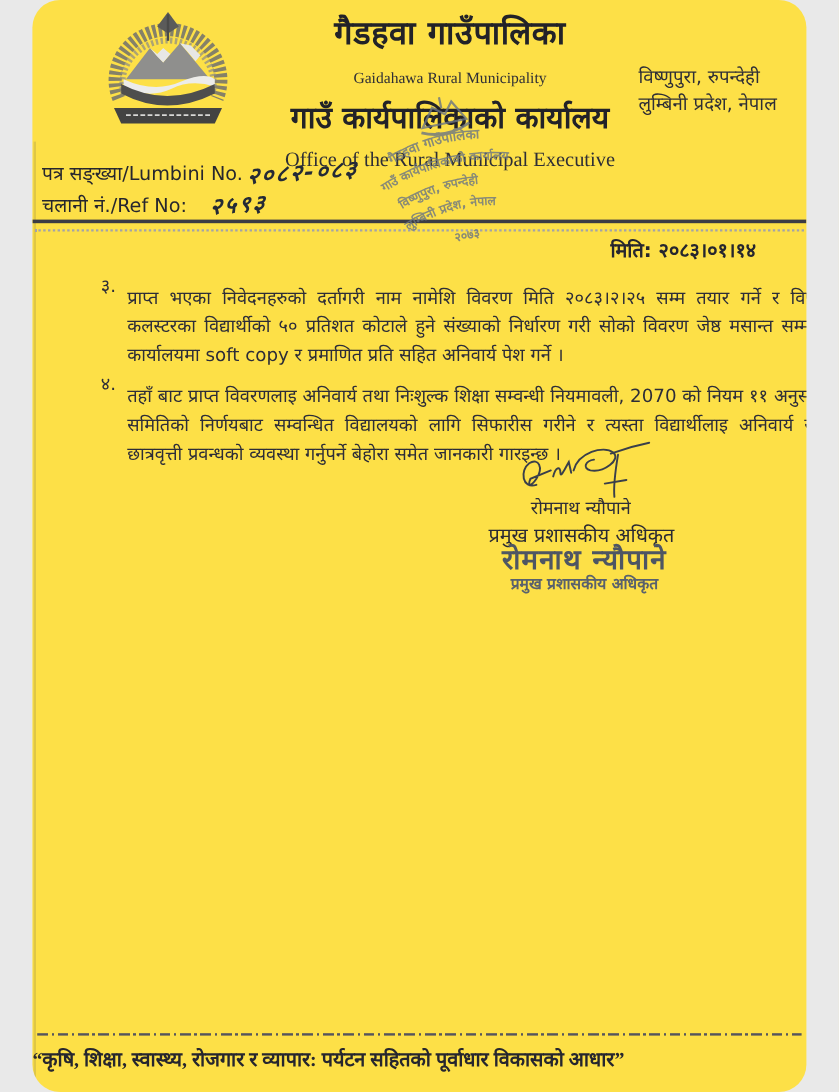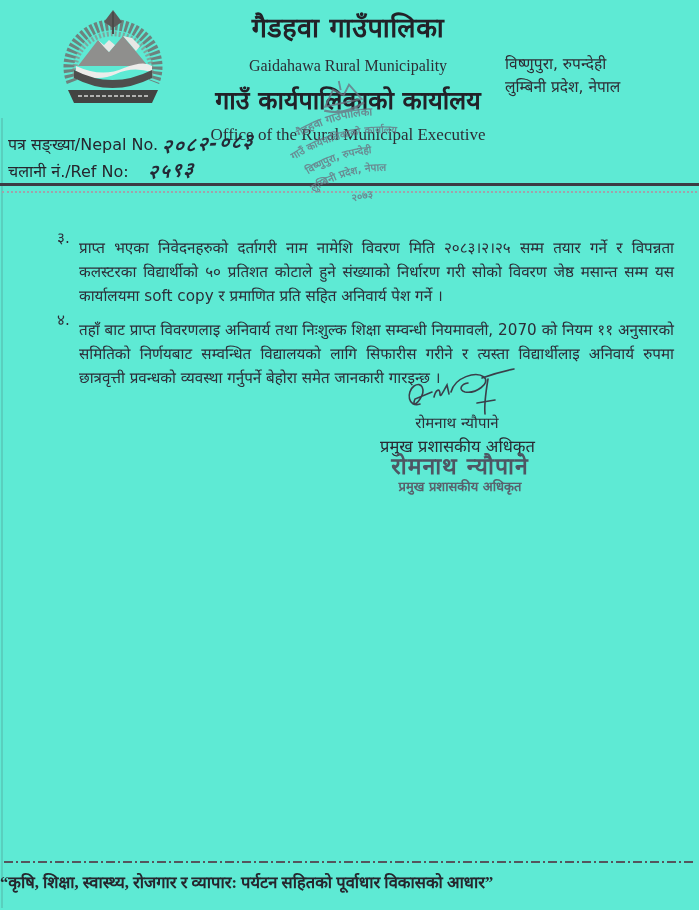--- a/index.html
+++ b/index.html
@@ -1,29 +1,29 @@
 <!DOCTYPE html>
 <html><head>
 <meta charset="utf-8">
 <style>
   html,body{margin:0;padding:0;background:#e9e9e9;}
   #page{
-    position:relative;width:699px;height:910px;margin:0 auto;
-    background:#5eead4;overflow:hidden;
-    font-family:"DejaVu Sans",sans-serif;color:#2a2a33;
+    position:relative;width:645px;height:910px;margin:0 auto;
+    background:#fde047;overflow:hidden;
+    font-family:"DejaVu Sans",sans-serif;color:#2a2a33;border-radius:23px;
   }
   .abs{position:absolute;}
   .np{font-family:"DejaVu Sans",sans-serif;}
   .en-serif{font-family:"Liberation Serif",serif;}
   
   #left-edge{left:1px;top:118px;width:2px;height:790px;background:rgba(70,70,75,.16);}
   
   #header-center{left:168px;top:8px;width:360px;text-align:center;}
   #muni-np{font-size:27px;font-weight:bold;letter-spacing:.5px;color:#222228;}
-  #muni-en{font-size:16px;margin-top:12px;color:#2e2e36;}
+  #muni-en{font-size:13px;margin-top:12px;color:#2e2e36;}
   #office-np{font-size:25px;font-weight:bold;margin-top:7px;color:#222228;}
   #office-en{font-size:17px;margin-top:9px;color:#2e2e36;}
   #address{left:505px;top:53px;width:190px;font-size:15.5px;line-height:23px;color:#2e2e36;}
   
   #ref-block{left:8px;top:130px;font-size:16px;color:#26262e;}
   .ref-line{height:27px;white-space:nowrap;}
   .hand{
     display:inline-block;font-style:italic;font-weight:bold;font-size:19px;
     color:#242a36;transform:rotate(-4deg) skewX(-8deg);letter-spacing:2px;
     margin-left:4px;
@@ -82,21 +82,21 @@
     <div id="office-en" class="en-serif">Office of the Rural Municipal Executive</div>
   </div>
 
   <div id="address" class="abs">
     <div class="np">विष्णुपुरा, रुपन्देही</div>
     <div class="np">लुम्बिनी प्रदेश, नेपाल</div>
   </div>
 
   <div id="ref-block" class="abs">
     <div class="ref-line">
-      <span class="np">पत्र सङ्ख्या/Nepal No.</span><span class="hand">२०८२-०८३</span>
+      <span class="np">पत्र सङ्ख्या/Lumbini No.</span><span class="hand">२०८२-०८३</span>
     </div>
     <div class="ref-line">
       <span class="np">चलानी नं./Ref No:</span>
       <span class="hand" style="margin-left:14px;">२५९३</span>
     </div>
   </div>
 
   <div id="rule-thick" class="abs"></div>
   <div id="rule-dotted" class="abs"></div>
 
@@ -114,20 +114,24 @@
         <line x1="86" y1="2" x2="86" y2="12" stroke="#6b7583" stroke-width="2"></line>
       </g>
       <text font-size="12"><textPath href="#arc1" startOffset="8%">गैडहवा गाउँपालिका</textPath></text>
       <text font-size="11"><textPath href="#arc2" startOffset="2%">गाउँ कार्यपालिकाको कार्यालय</textPath></text>
       <text font-size="11"><textPath href="#arc3" startOffset="6%">विष्णुपुरा, रुपन्देही</textPath></text>
       <text font-size="11"><textPath href="#arc4" startOffset="4%">लुम्बिनी प्रदेश, नेपाल</textPath></text>
       <text x="85" y="132" font-size="11" text-anchor="middle">२०७३</text>
     </g>
   </svg>
 
+  <div id="date-line" class="abs np">
+    <span>मिति:</span>
+    <span>२०८३।०१।१४</span>
+  </div>
 
   <div id="body-list" class="abs np">
     <div class="body-item">
       <span class="item-num">३.</span>
       <span class="item-text">प्राप्त भएका निवेदनहरुको दर्तागरी नाम नामेशि विवरण मिति २०८३।२।२५ सम्म तयार गर्ने र विपन्नता कलस्टरका विद्यार्थीको ५० प्रतिशत कोटाले हुने संख्याको निर्धारण गरी सोको विवरण जेष्ठ मसान्त सम्म यस कार्यालयमा soft copy र प्रमाणित प्रति सहित अनिवार्य पेश गर्ने ।</span>
     </div>
     <div class="body-item">
       <span class="item-num">४.</span>
       <span class="item-text">तहाँ बाट प्राप्त विवरणलाइ अनिवार्य तथा निःशुल्क शिक्षा सम्वन्धी नियमावली, 2070 को नियम ११ अनुसारको समितिको निर्णयबाट सम्वन्धित विद्यालयको लागि सिफारीस गरीने र त्यस्ता विद्यार्थीलाइ अनिवार्य रुपमा छात्रवृत्ती प्रवन्धको व्यवस्था गर्नुपर्ने बेहोरा समेत जानकारी गारइन्छ ।</span>
     </div>

